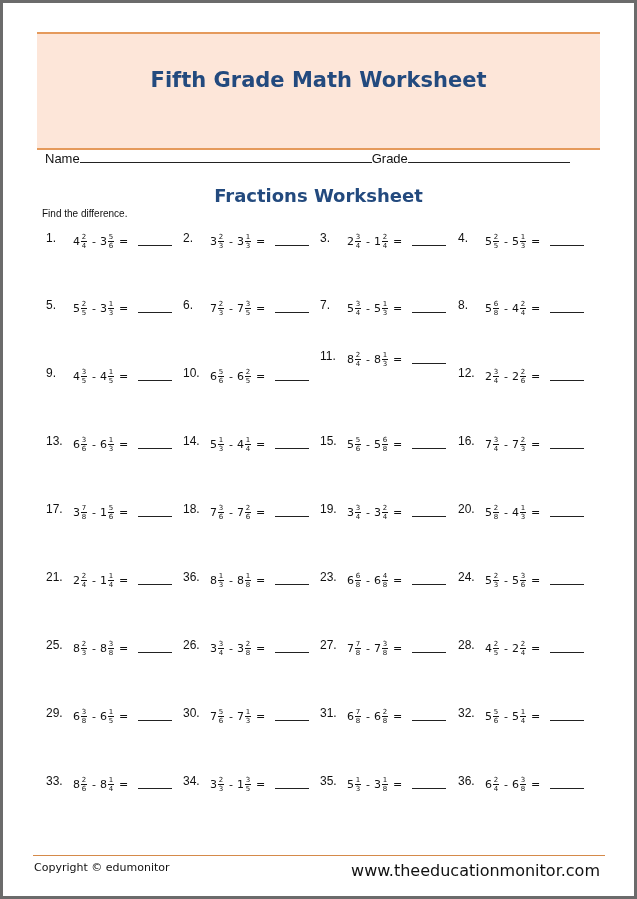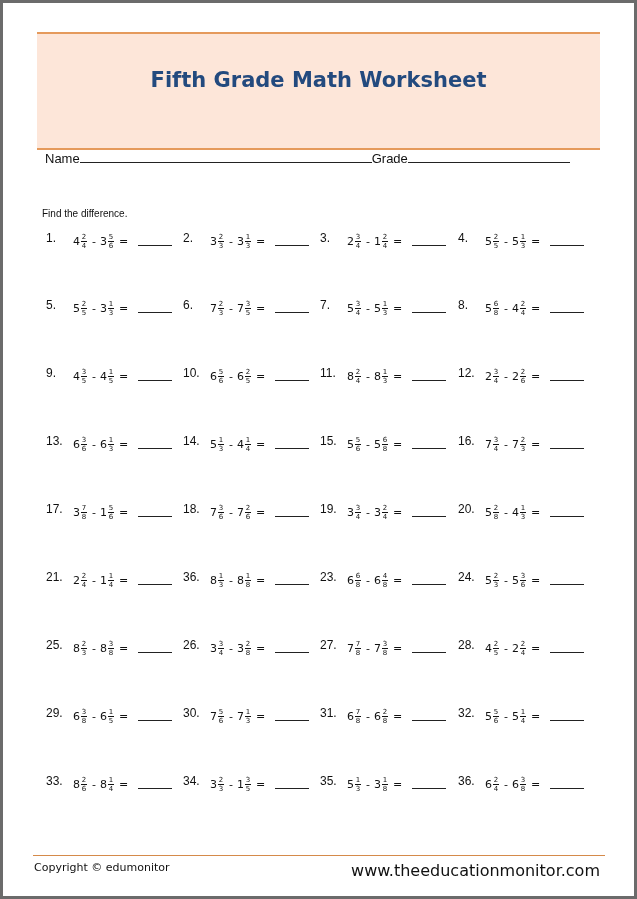--- a/index.html
+++ b/index.html
@@ -30,20 +30,21 @@
 
 <div class="page">
   <div class="header-band">
     <div class="main-title">Fifth Grade Math Worksheet</div>
   </div>
 
   <div class="name-date">
     <span>Name</span><span class="line" style="width:292px"></span><span>Grade</span><span class="line" style="width:162px"></span>
   </div>
 
+  <div class="sub-title">Fractions Worksheet</div>
   <div class="instructions">Find the difference.</div>
 
   <div class="grid" id="grid">
       <div class="problem" style="left: 43px; top: 226px; width: 130px;">
       <span class="pnum">1.</span>
       <span class="expr">
 
       <span class="whole">4</span>
       <span class="frac">
         <span>2</span>
@@ -253,21 +254,21 @@
       <span class="whole">6</span>
       <span class="frac">
         <span>2</span>
         <span class="bar"></span>
         <span>5</span>
       </span>
         <span class="eq">=</span>
       </span>
       <span class="blank"></span>
       </div>
-      <div class="problem" style="left: 317px; top: 361px; width: 130px;">
+      <div class="problem" style="left: 317px; top: 344px; width: 130px;">
       <span class="pnum">11.</span>
       <span class="expr">
 
       <span class="whole">8</span>
       <span class="frac">
         <span>2</span>
         <span class="bar"></span>
         <span>4</span>
       </span>
         <span class="op">-</span>

